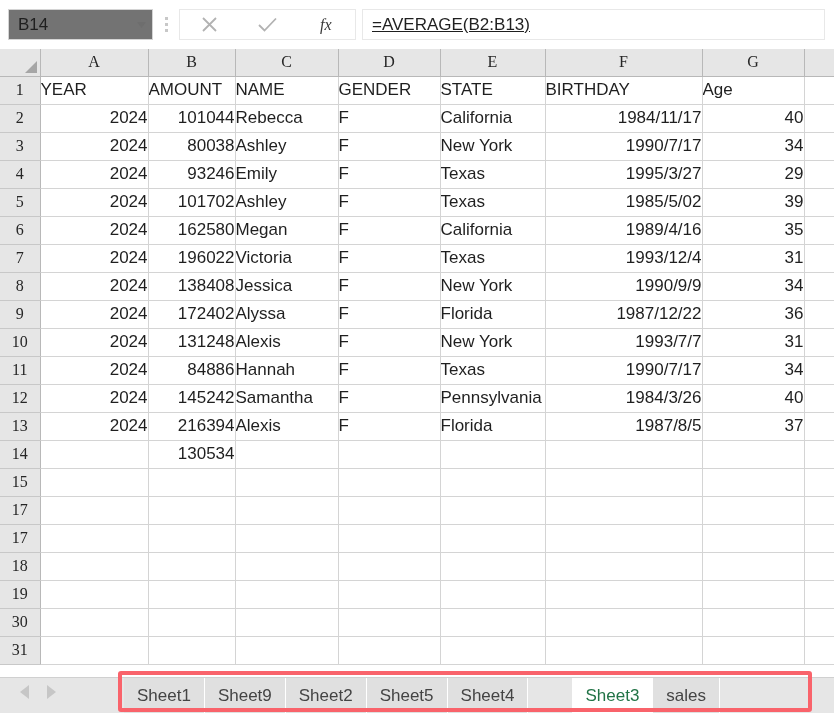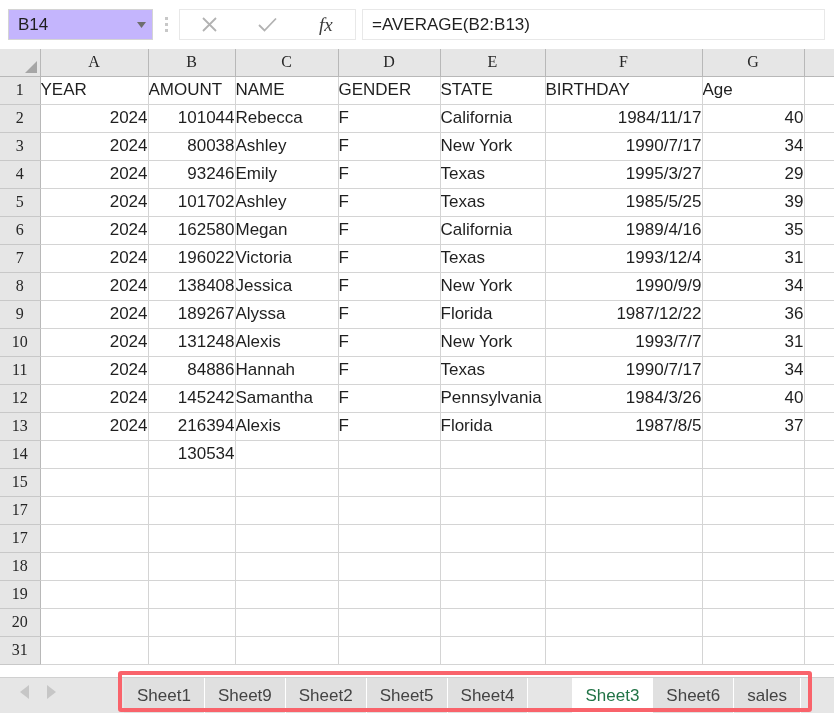--- a/index.html
+++ b/index.html
@@ -24,21 +24,21 @@
     background: #ffffff;
     display: flex;
     align-items: center;
     box-sizing: border-box;
   }
   #name-box {
     margin-left: 8px;
     width: 145px;
     height: 31px;
     border: 1px solid #d4d4d4;
-    background: #c4b5fd;
+    background: #737373;
     display: flex;
     align-items: center;
     box-sizing: border-box;
   }
   #name-box-value {
     flex: 1;
     padding-left: 9px;
     font-size: 17px;
     color: #1f1f1f;
     line-height: 1;
@@ -84,39 +84,40 @@
     height: 29px;
     display: flex;
     align-items: center;
     justify-content: center;
     color: #b2b2b2;
   }
   .fx-btn svg { display: block; }
   #fx-italic {
     font-family: "Liberation Serif", serif;
     font-style: italic;
-    font-size: 19px;
+    font-size: 16px;
     color: #3a3a3a;
   }
 
   #formula-input {
     margin-left: 6px;
     flex: 1;
     height: 31px;
     margin-right: 9px;
     border: 1px solid #e8e8e8;
     background: #ffffff;
     box-sizing: border-box;
     display: flex;
     align-items: center;
     padding-left: 9px;
     font-size: 17px;
     color: #1f1f1f;
     white-space: nowrap;
     overflow: hidden;
+    text-decoration: underline;
   }
 
   
   #grid-wrap {
     position: absolute;
     left: 0; top: 49px;
     width: 834px;
     height: 628px;
     background: #ffffff;
     overflow: hidden;
@@ -367,21 +368,21 @@
           <td class="cell num">29</td>
           <td class="cell"></td>
         </tr>
         <tr>
           <td class="rowhead">5</td>
           <td class="cell num">2024</td>
           <td class="cell num">101702</td>
           <td class="cell txt">Ashley</td>
           <td class="cell txt">F</td>
           <td class="cell txt">Texas</td>
-          <td class="cell num">1985/5/25</td>
+          <td class="cell num">1985/5/02</td>
           <td class="cell num">39</td>
           <td class="cell"></td>
         </tr>
         <tr>
           <td class="rowhead">6</td>
           <td class="cell num">2024</td>
           <td class="cell num">162580</td>
           <td class="cell txt">Megan</td>
           <td class="cell txt">F</td>
           <td class="cell txt">California</td>
@@ -407,21 +408,21 @@
           <td class="cell txt">Jessica</td>
           <td class="cell txt">F</td>
           <td class="cell txt">New York</td>
           <td class="cell num">1990/9/9</td>
           <td class="cell num">34</td>
           <td class="cell"></td>
         </tr>
         <tr>
           <td class="rowhead">9</td>
           <td class="cell num">2024</td>
-          <td class="cell num">189267</td>
+          <td class="cell num">172402</td>
           <td class="cell txt">Alyssa</td>
           <td class="cell txt">F</td>
           <td class="cell txt">Florida</td>
           <td class="cell num">1987/12/22</td>
           <td class="cell num">36</td>
           <td class="cell"></td>
         </tr>
         <tr>
           <td class="rowhead">10</td>
           <td class="cell num">2024</td>
@@ -526,21 +527,21 @@
           <td class="cell num"></td>
           <td class="cell num"></td>
           <td class="cell txt"></td>
           <td class="cell txt"></td>
           <td class="cell txt"></td>
           <td class="cell num"></td>
           <td class="cell num"></td>
           <td class="cell"></td>
         </tr>
         <tr>
-          <td class="rowhead">20</td>
+          <td class="rowhead">30</td>
           <td class="cell num"></td>
           <td class="cell num"></td>
           <td class="cell txt"></td>
           <td class="cell txt"></td>
           <td class="cell txt"></td>
           <td class="cell num"></td>
           <td class="cell num"></td>
           <td class="cell"></td>
         </tr>
         <tr>
@@ -563,18 +564,17 @@
     <span class="navarrow left"></span>
     <span class="navarrow right"></span>
   </div>
   <div id="tabs">
       <div class="tab">Sheet1</div>
       <div class="tab">Sheet9</div>
       <div class="tab">Sheet2</div>
       <div class="tab">Sheet5</div>
       <div class="tab">Sheet4</div>
       <div class="tab active">Sheet3</div>
-      <div class="tab">Sheet6</div>
       <div class="tab">sales</div>
     </div>
 </div>
 
 <div id="tab-highlight"></div>
 
 </body></html>

